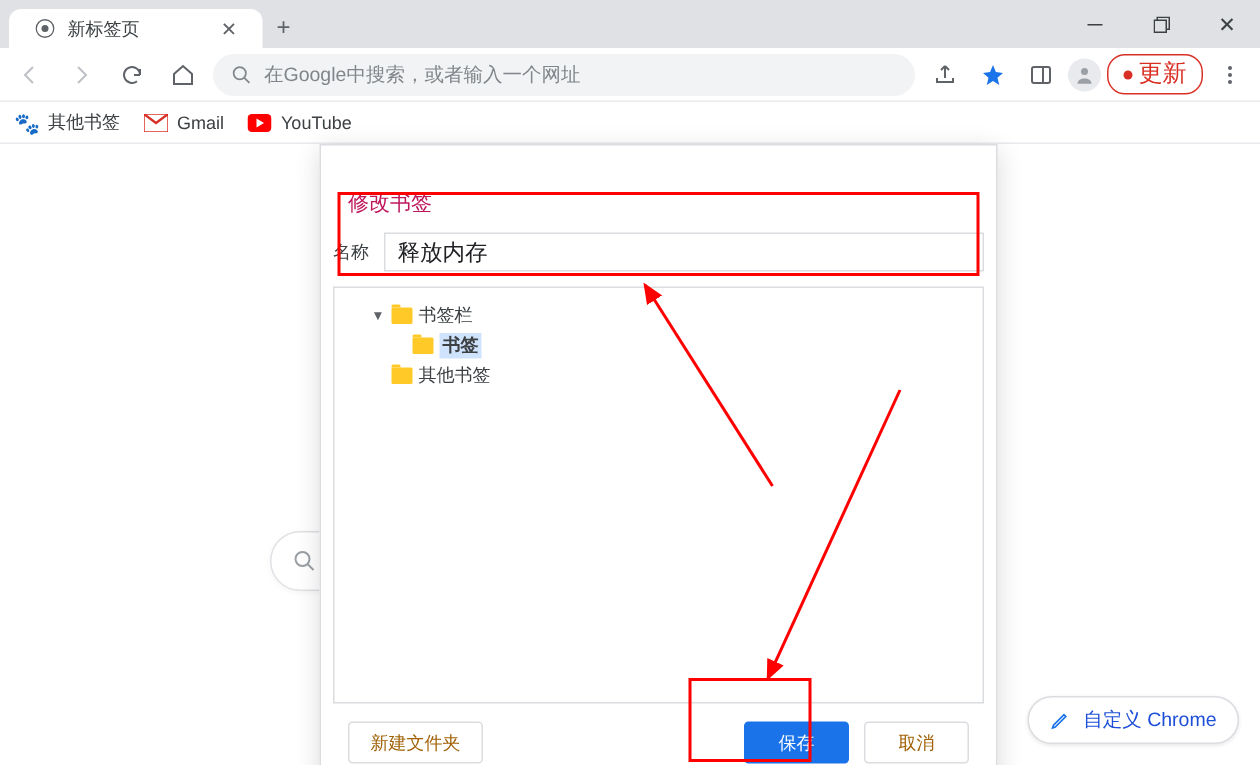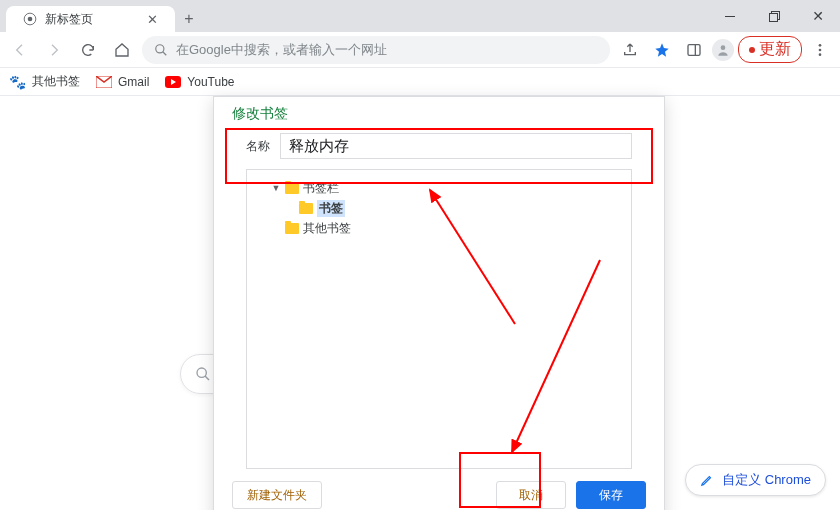--- a/index.html
+++ b/index.html
@@ -37,22 +37,22 @@
 
   
   .content { position: relative; width: 100%; height: calc(510px - 32px - 36px - 28px); background: #fff; }
 
   .ntp-search { position: absolute; left: 180px; top: 258px; width: 480px; height: 40px; border: 1px solid #dfe1e5; border-radius: 22px; display: flex; align-items: center; padding: 0 14px; color: #9aa0a6; box-shadow: 0 1px 4px rgba(0,0,0,0.05); }
 
   .customize-pill { position: absolute; right: 14px; bottom: 14px; display: flex; align-items: center; gap: 8px; border: 1px solid #dadce0; border-radius: 18px; padding: 6px 14px; font-size: 13px; color: #1d4ed8; background: #fff; box-shadow: 0 1px 3px rgba(0,0,0,0.1); }
 
   
   .dialog { position: absolute; left: 213px; top: 0; width: 452px; height: 428px; background: #fff; border: 1px solid #dadce0; box-shadow: 0 4px 16px rgba(0,0,0,0.15); display: flex; flex-direction: column; }
-  .dlg-title { font-size: 14px; color: #15803d; padding: 8px 18px 10px; }
-  .dlg-body { padding: 0 32px; flex: 1; display: flex; flex-direction: column; }
+  .dlg-title { font-size: 14px; color: #be185d; padding: 30px 18px 10px; }
+  .dlg-body { padding: 0 8px; flex: 1; display: flex; flex-direction: column; }
   .form-row { display: flex; align-items: center; margin-bottom: 10px; }
   .form-label { width: 34px; font-size: 12px; color: #3c4043; }
   .form-input { flex: 1; height: 26px; border: 1px solid #dadce0; padding: 0 8px; font-size: 15px; color: #202124; outline: none; }
   .form-input.focused { border: 1px solid #1a73e8; box-shadow: 0 0 0 1px #1a73e8; }
   .tree { border: 1px solid #dadce0; flex: 1; padding: 8px; font-size: 12px; color: #3c4043; overflow: auto; }
   .tree-row { display: flex; align-items: center; height: 20px; gap: 4px; }
   .tree-indent-1 { padding-left: 16px; }
   .tree-indent-2 { padding-left: 44px; }
   .tree-caret { width: 10px; text-align: center; color: #5f6368; font-size: 9px; }
   .folder-icon { width: 14px; height: 11px; background: #ffca28; border-radius: 1px; position: relative; }
@@ -220,22 +220,22 @@
         <div class="tree-row tree-indent-1">
           <span class="tree-caret"></span>
           <span class="folder-icon"></span>
           <span>其他书签</span>
         </div>
       </div>
     </div>
     <div class="dlg-footer">
       <button class="btn">新建文件夹</button>
       <div class="footer-spacer"></div>
+      <button class="btn primary">保存</button>
       <button class="btn">取消</button>
-      <button class="btn primary">保存</button>
     </div>
   </div>
 
   <div class="annot" style="left:225px; top:32px; width:428px; height:56px;"></div>
   <div class="annot" style="left:459px; top:356px; width:82px; height:56px;"></div>
 
   <svg class="arrow" style="left:420px; top:88px;" width="120" height="150">
     <defs>
         <marker id="ah1" markerWidth="8" markerHeight="8" refX="6" refY="3" orient="auto">
           <path d="M0,0 L7,3 L0,6 Z" fill="#ff0000"></path>

